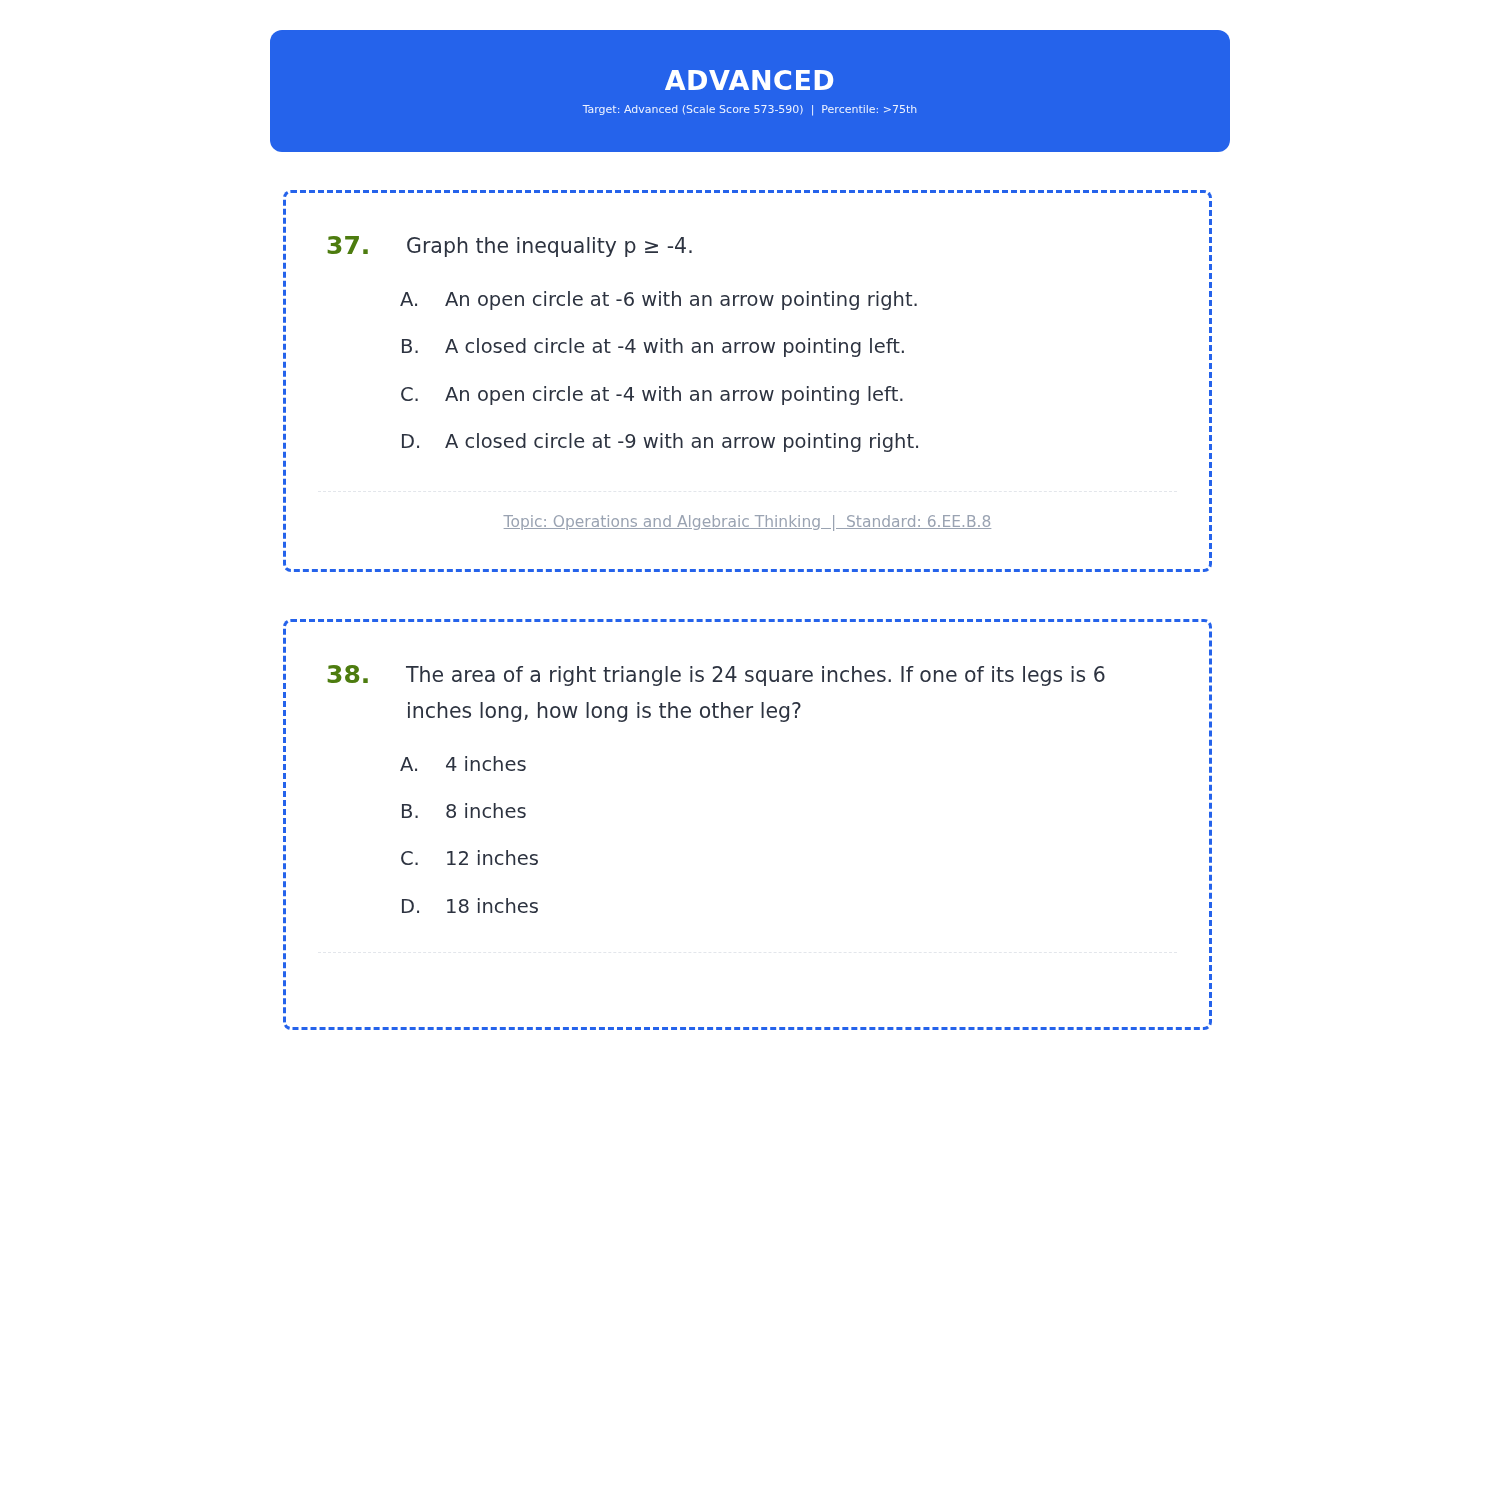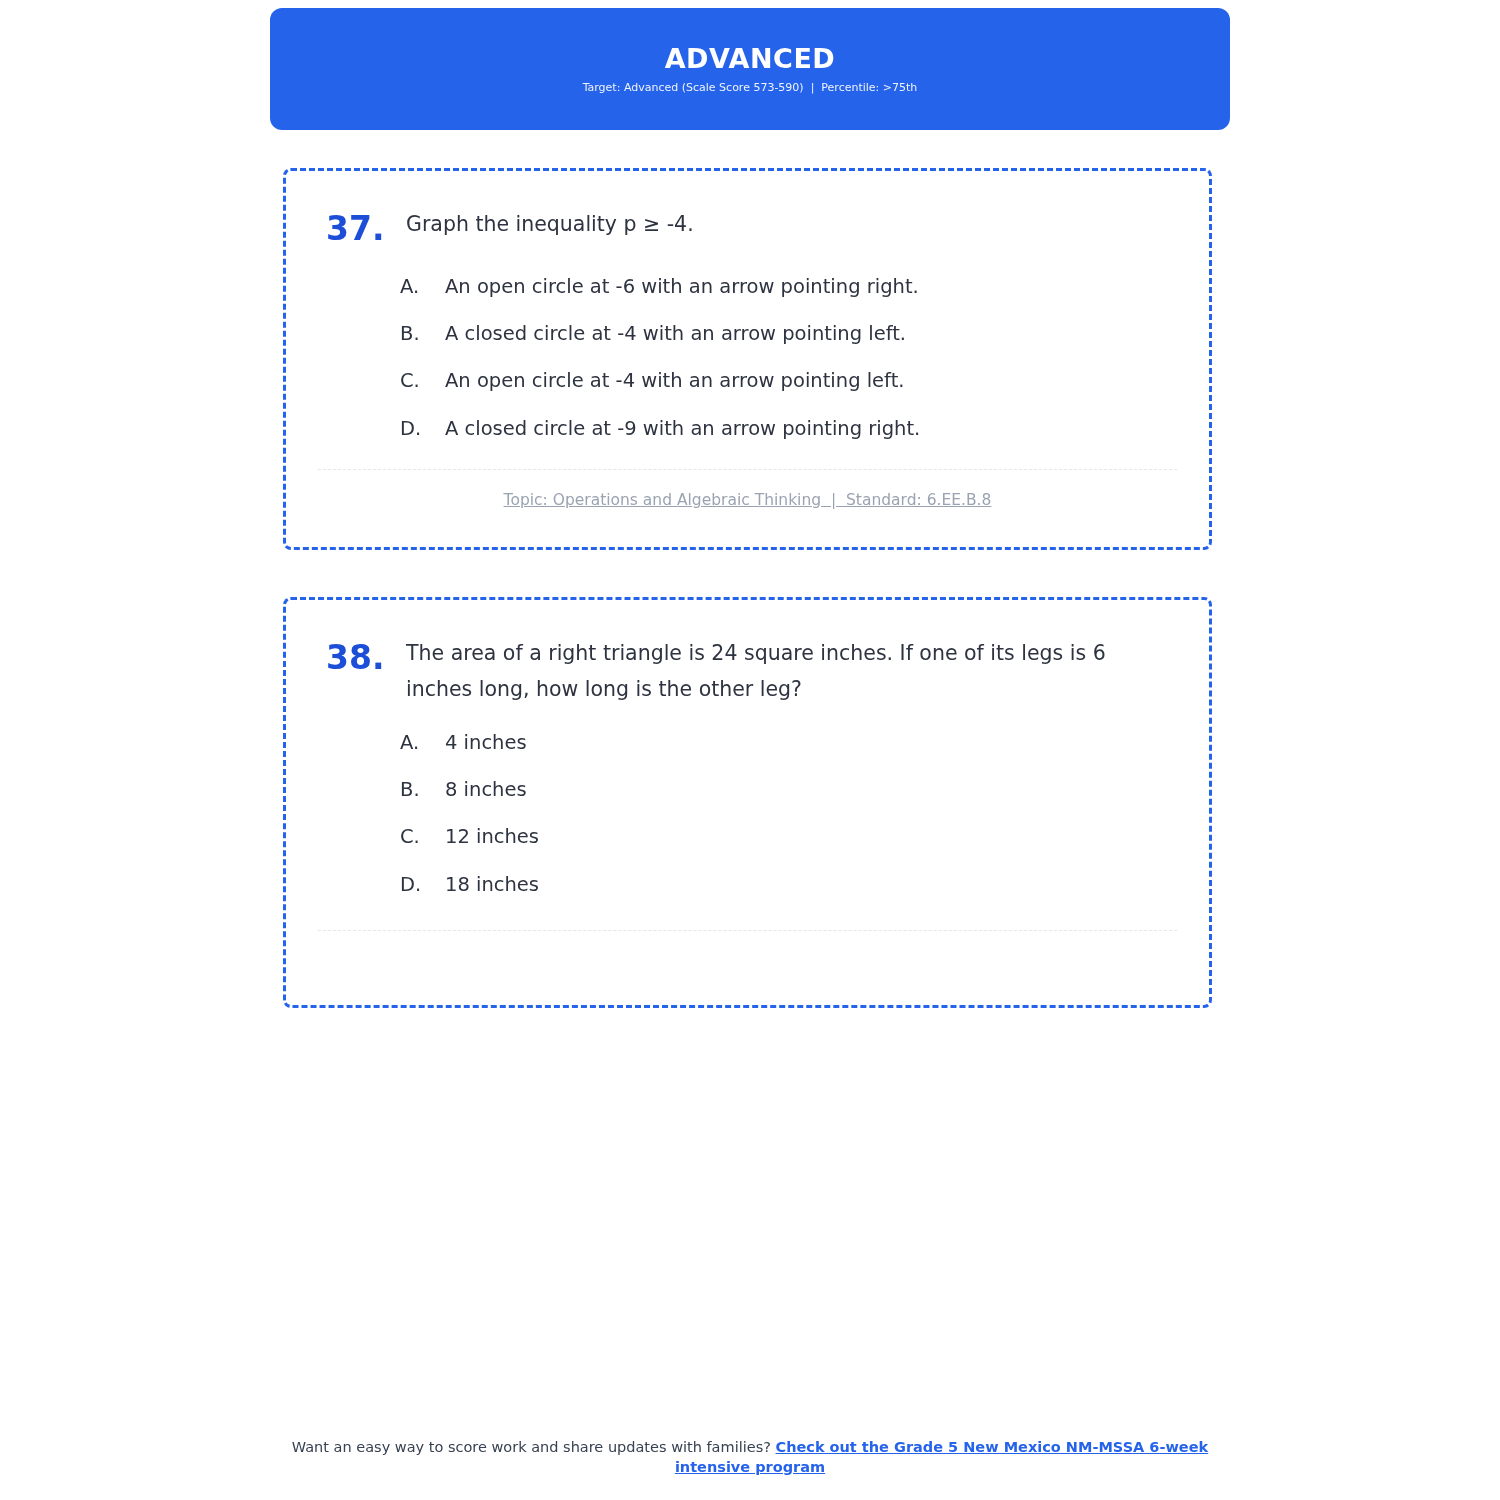--- a/index.html
+++ b/index.html
@@ -14,20 +14,21 @@
     -webkit-font-smoothing: antialiased;
     position: relative;
     overflow: hidden;
   }
 
   .page {
     width: 1500px;
     height: 1474px;
     position: relative;
     box-sizing: border-box;
+    margin-top: 22px;
   }
 
   
   .level-banner {
     position: absolute;
     left: 270px;
     top: 8px;
     width: 960px;
     height: 122px;
     background: #2563eb;
@@ -68,23 +69,23 @@
   #card-37 { top: 168px; height: 382px; }
   #card-38 { top: 597px; height: 411px; }
 
   .question-head {
     display: flex;
     align-items: flex-start;
   }
   .question-number {
     flex: 0 0 auto;
     width: 88px;
-    font-size: 33px;
+    font-size: 25px;
     font-weight: bold;
-    color: #1d4ed8;
+    color: #4d7c0f;
     line-height: 1.35;
     padding-left: 8px;
     box-sizing: border-box;
   }
   .question-text {
     flex: 1 1 auto;
     font-size: 20.5px;
     color: #2d3340;
     line-height: 1.75;
     padding-right: 8px;
@@ -210,17 +211,14 @@
         <span class="option-text">12 inches</span>
       </div>
       <div class="option-row">
         <span class="option-letter">D.</span>
         <span class="option-text">18 inches</span>
       </div>
     </div>
     <hr class="card-divider">
   </div>
 
-  <div class="page-footer">
-    <span>Want an easy way to score work and share updates with families? </span><a class="footer-link" href="#">Check out the Grade 5 New Mexico NM-MSSA 6-week intensive program</a>
-  </div>
 
 </div>
 
 </body></html>

